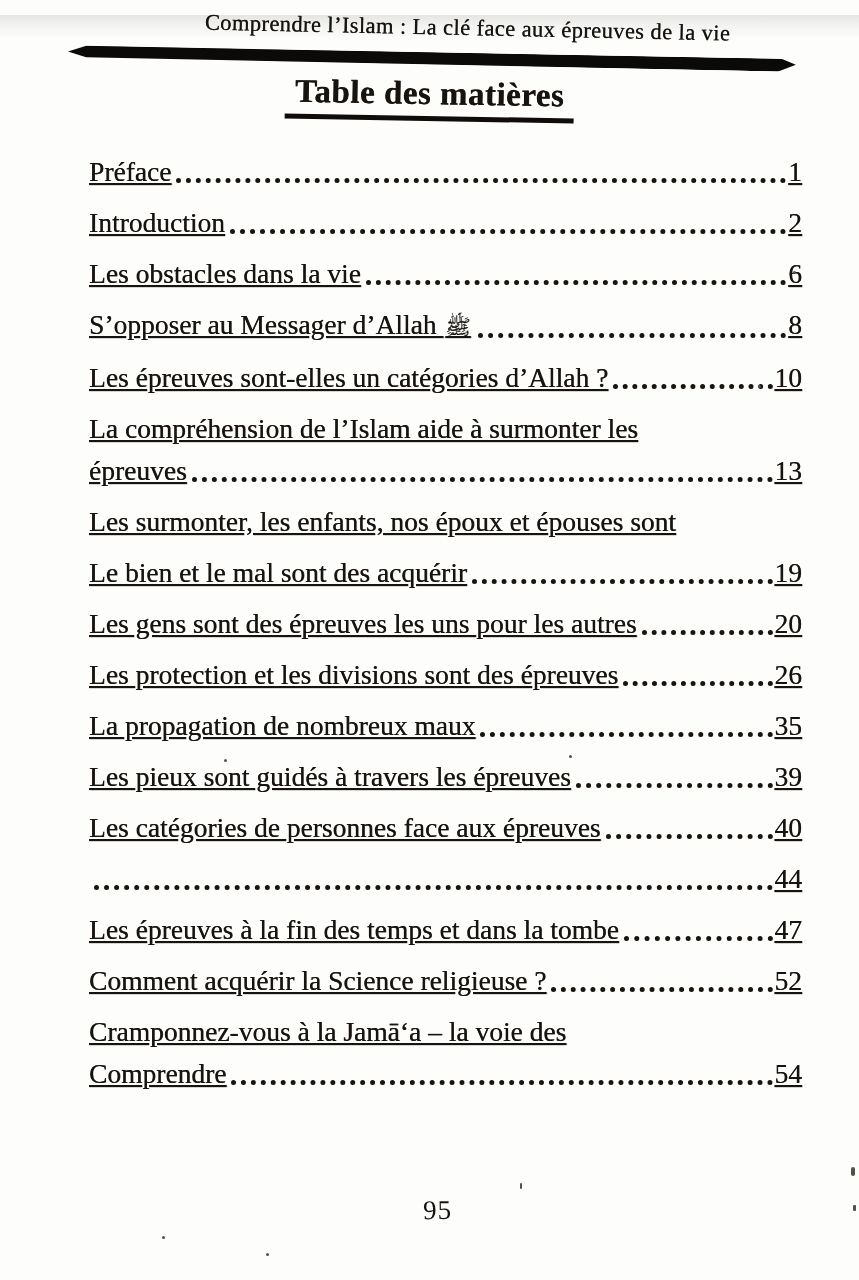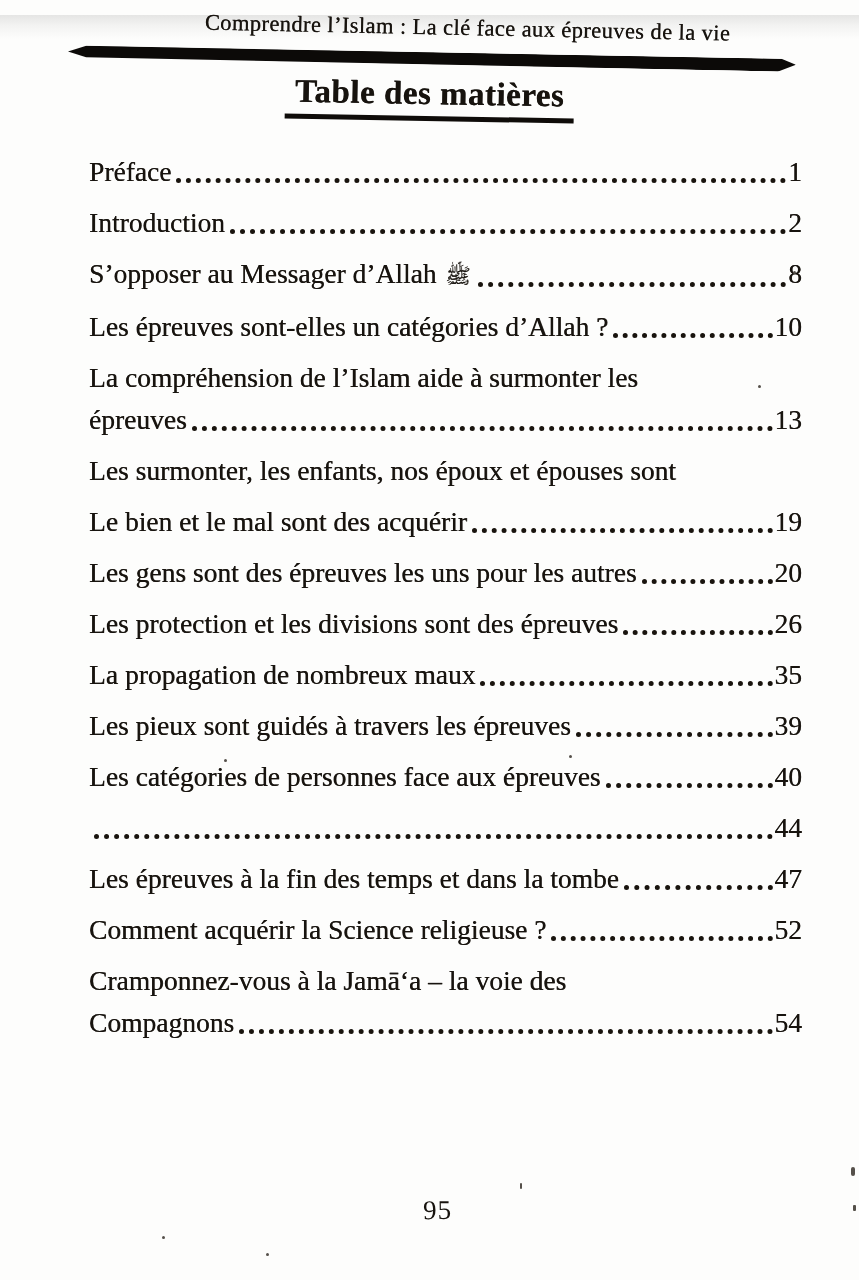--- a/index.html
+++ b/index.html
@@ -53,20 +53,21 @@
     display: inline-block;
     font-size: 33px;
     font-weight: bold;
     letter-spacing: 0.5px;
     border-bottom: 5px solid #0f0c09;
     padding: 0 10px 4px 10px;
     text-shadow: 0.4px 0.2px 0 rgba(15,12,9,0.9);
   }
   .toc {
     margin: 30px 57px 0 89px;
+    text-decoration: underline;
   }
   .toc-entry { margin-bottom: 9px; }
   .toc-line {
     display: flex;
     align-items: baseline;
     font-size: 27.5px;
     line-height: 42px;
     white-space: nowrap;
     text-shadow: 0.35px 0.2px 0 rgba(23,19,14,0.85);
   }
@@ -127,20 +128,27 @@
       </div>
       <div class="toc-entry">
         <div class="toc-line">
           <span class="toc-text">Introduction</span>
           <span class="toc-leader"></span>
           <span class="toc-page">2</span>
         </div>
       </div>
       <div class="toc-entry">
         <div class="toc-line">
+          <span class="toc-text">Les obstacles dans la vie</span>
+          <span class="toc-leader"></span>
+          <span class="toc-page">6</span>
+        </div>
+      </div>
+      <div class="toc-entry">
+        <div class="toc-line">
           <span class="toc-text">S’opposer au Messager d’Allah <span class="pbuh">ﷺ</span></span>
           <span class="toc-leader"></span>
           <span class="toc-page">8</span>
         </div>
       </div>
       <div class="toc-entry">
         <div class="toc-line">
           <span class="toc-text">Les épreuves sont-elles un catégories d’Allah ?</span>
           <span class="toc-leader"></span>
           <span class="toc-page">10</span>
@@ -221,21 +229,21 @@
           <span class="toc-text">Comment acquérir la Science religieuse ?</span>
           <span class="toc-leader"></span>
           <span class="toc-page">52</span>
         </div>
       </div>
       <div class="toc-entry">
         <div class="toc-line">
           <span class="toc-text">Cramponnez-vous à la Jamā‘a – la voie des</span>
         </div>
         <div class="toc-line">
-          <span class="toc-text">Compagnons</span>
+          <span class="toc-text">Comprendre</span>
           <span class="toc-leader"></span>
           <span class="toc-page">54</span>
         </div>
       </div>
     </nav>
 
   <footer>
     <div class="footer-page-number">95</div>
   </footer>
 

